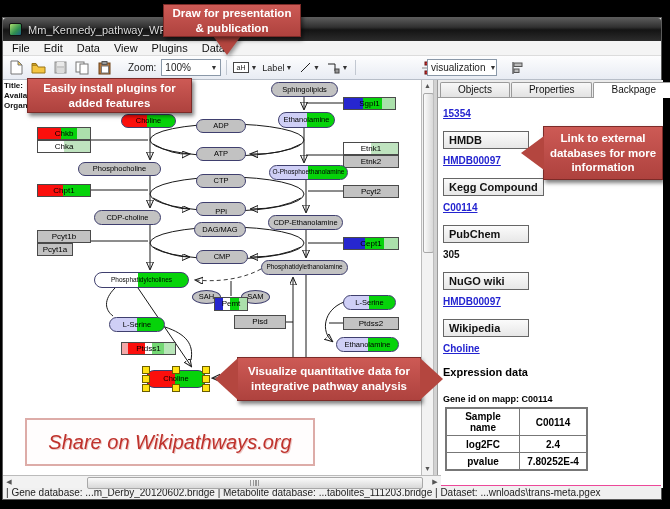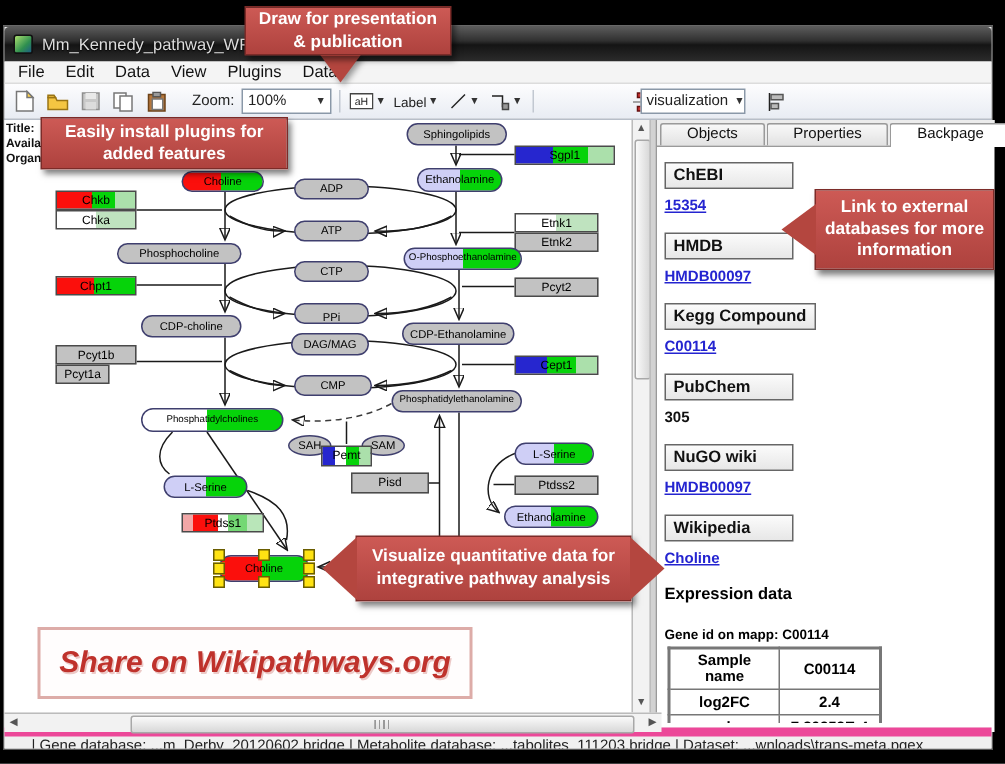--- a/index.html
+++ b/index.html
@@ -73,41 +73,41 @@
     font-weight:bold;font-size:11px;color:#111;padding:2px 5px;margin-bottom:6px}
   .bp-val{display:block;font-size:10px;font-weight:bold;color:#111;margin-bottom:12px;text-decoration:none;width:fit-content}
   .bp-val.link{color:#2424d0;text-decoration:underline}
   .expr-title{font-size:11px;font-weight:bold;margin:2px 0 16px}
   .geneid{font-size:9px;font-weight:bold;margin-bottom:3px}
   table.expr{border-collapse:collapse;border:2px solid #777;margin-left:2px}
   table.expr td{border:1px solid #777;font-size:10px;font-weight:bold;text-align:center;padding:2px 4px;height:12px}
   table.expr td:first-child{width:64px}
   table.expr td:last-child{width:58px}
   
-  .statusbar{position:absolute;left:0;bottom:0;width:100%;height:14px;background:#f0f0f0;border-top:6px solid #ec4899;
-    font-size:10px;color:#222;line-height:14px;padding-left:18px;box-sizing:border-box;white-space:nowrap;overflow:hidden}
+  .statusbar{position:absolute;left:0;bottom:0;width:100%;height:14px;background:#f0f0f0;border-top:1px solid #ec4899;
+    font-size:10px;color:#222;line-height:14px;padding-left:3px;box-sizing:border-box;white-space:nowrap;overflow:hidden}
   
   .callout{position:absolute;background:linear-gradient(#cd5a55,#ae423e);border:1px solid #7c2b28;color:#fff;
     font-weight:bold;text-align:center;box-shadow:2px 3px 4px rgba(0,0,0,.5);z-index:60;display:flex;
     align-items:center;justify-content:center;line-height:1.3;padding:2px 5px;box-sizing:border-box}
   .co-draw{left:163px;top:4px;width:138px;height:33px;font-size:11.5px}
   .co-plugins{left:27px;top:78px;width:165px;height:35px;font-size:11.5px}
   .co-link{left:543px;top:126px;width:120px;height:54px;font-size:11.5px}
   .co-viz{left:237px;top:357px;width:184px;height:44px;font-size:11.5px}
   .arrow-down{position:absolute;left:213px;top:36px;width:0;height:0;z-index:59;
     border-left:14px solid transparent;border-right:14px solid transparent;border-top:19px solid #b4463f;
     filter:drop-shadow(2px 2px 2px rgba(0,0,0,.4))}
   .arrow-west{position:absolute;right:100%;top:50%;transform:translateY(-50%);width:0;height:0;
     border-right:23px solid #b4463f;border-top:17px solid transparent;border-bottom:17px solid transparent}
   .arrow-east{position:absolute;left:100%;top:50%;transform:translateY(-50%);width:0;height:0;
     border-left:23px solid #b4463f;border-top:17px solid transparent;border-bottom:17px solid transparent}
   .co-viz .arrow-west,.co-viz .arrow-east{border-top-width:21px;border-bottom-width:21px}
   .share-box{position:absolute;left:25px;top:418px;width:286px;height:44px;background:#fffdfd;
     border:2px solid #ddaca8;z-index:40;display:flex;align-items:center;justify-content:center;
-    font-size:20px;font-weight:bold;font-style:italic;color:#bf322c;text-shadow:1px 1px 0 #ecc9c7}
+    font-size:20px;font-weight:normal;font-style:italic;color:#bf322c;text-shadow:1px 1px 0 #ecc9c7}
   .ticon{display:block}
 </style>
 </head>
 <body>
 
 <div class="window">
 
   <div class="titlebar">
     <span class="app-icon"></span>
     <span class="title-text">Mm_Kennedy_pathway_WP1771_45176.gpml</span>
@@ -260,21 +260,21 @@
           <path d="M303,195 L303,280 Q303,297 210,298" marker-end="url(#arr)"></path>
           <path d="M341,222 C320,230 318,252 329,261" marker-end="url(#arr)"></path>
           <path d="M135,208 L188,286" marker-end="url(#arr)"></path>
           <path d="M112,208 C100,220 102,230 110,236"></path>
           <path d="M162,247 C183,254 191,264 188,280"></path>
         </svg>
       <div id="nodes">
           <div class="node pill f-gray" style="left: 268px; top: 2px; width: 67px; height: 15px;">
             <span>Sphingolipids</span>
           </div>
-          <div class="node box f-bluegreen" style="left: 340px; top: 17px; width: 67px; height: 13px; align-items: center;">
+          <div class="node box f-bluegreen" style="left: 340px; top: 17px; width: 53px; height: 13px; align-items: center;">
             <span>Sgpl1</span>
           </div>
           <div class="node pill f-lavgreen" style="left: 275px; top: 32px; width: 57px; height: 16px;">
             <span>Ethanolamine</span>
           </div>
           <div class="node box f-whitegreen" style="left: 340px; top: 62px; width: 56px; height: 13px;">
             <span>Etnk1</span>
           </div>
           <div class="node box f-gray" style="left: 340px; top: 75px; width: 56px; height: 13px;">
             <span>Etnk2</span>
@@ -405,21 +405,20 @@
       <div class="tabs" id="tabs">
           <div class="tab">Objects</div>
           <div class="tab">Properties</div>
           <div class="tab active">Backpage</div>
           <div class="tab">Search</div>
           <div class="tab">Legend</div>
         </div>
       <div class="bp">
         <div id="bp-sections">
             <div class="bp-section">
-              <div class="bp-header">ChEBI</div>
               <a class="bp-val link">15354</a>
             </div>
             <div class="bp-section">
               <div class="bp-header">HMDB</div>
               <a class="bp-val link">HMDB00097</a>
             </div>
             <div class="bp-section">
               <div class="bp-header">Kegg Compound</div>
               <a class="bp-val link">C00114</a>
             </div>

